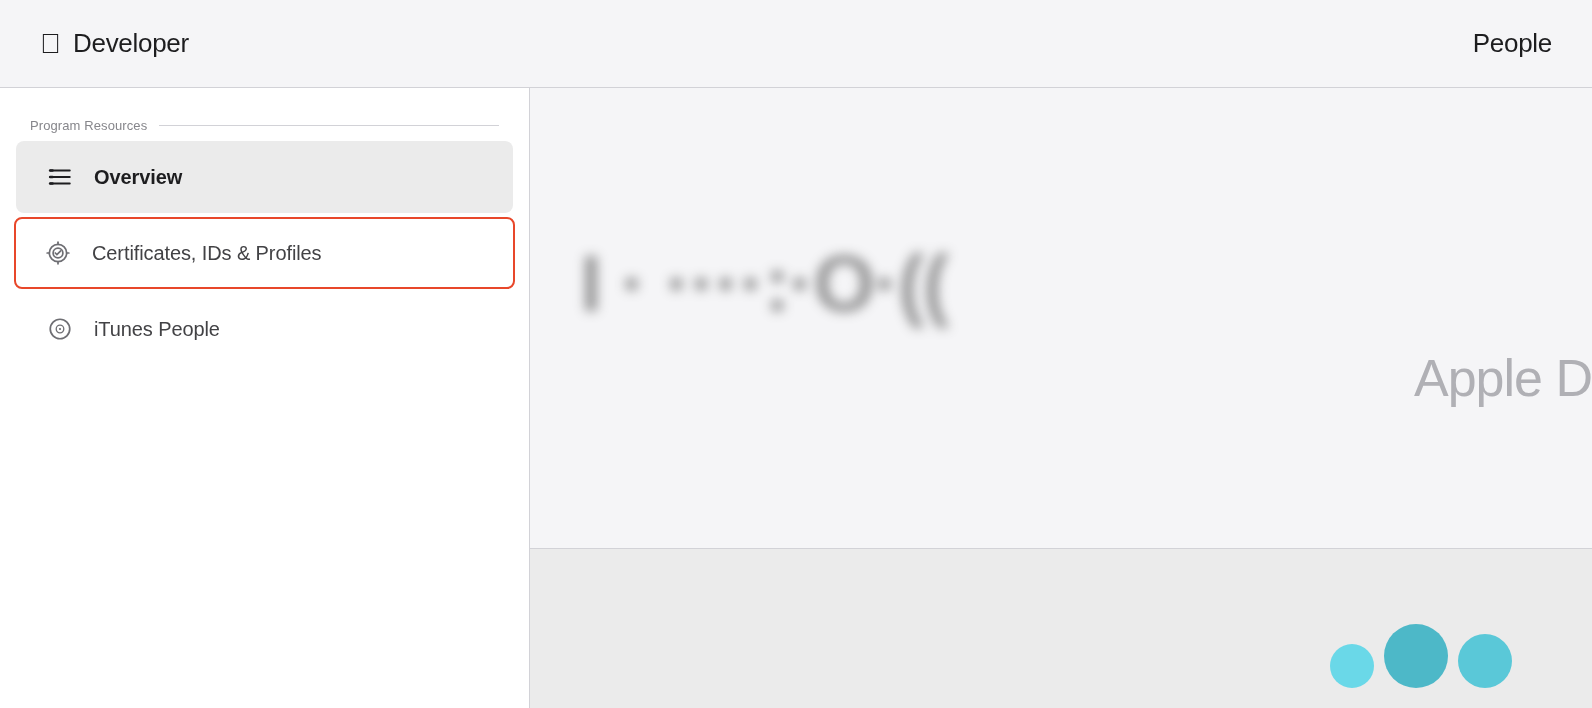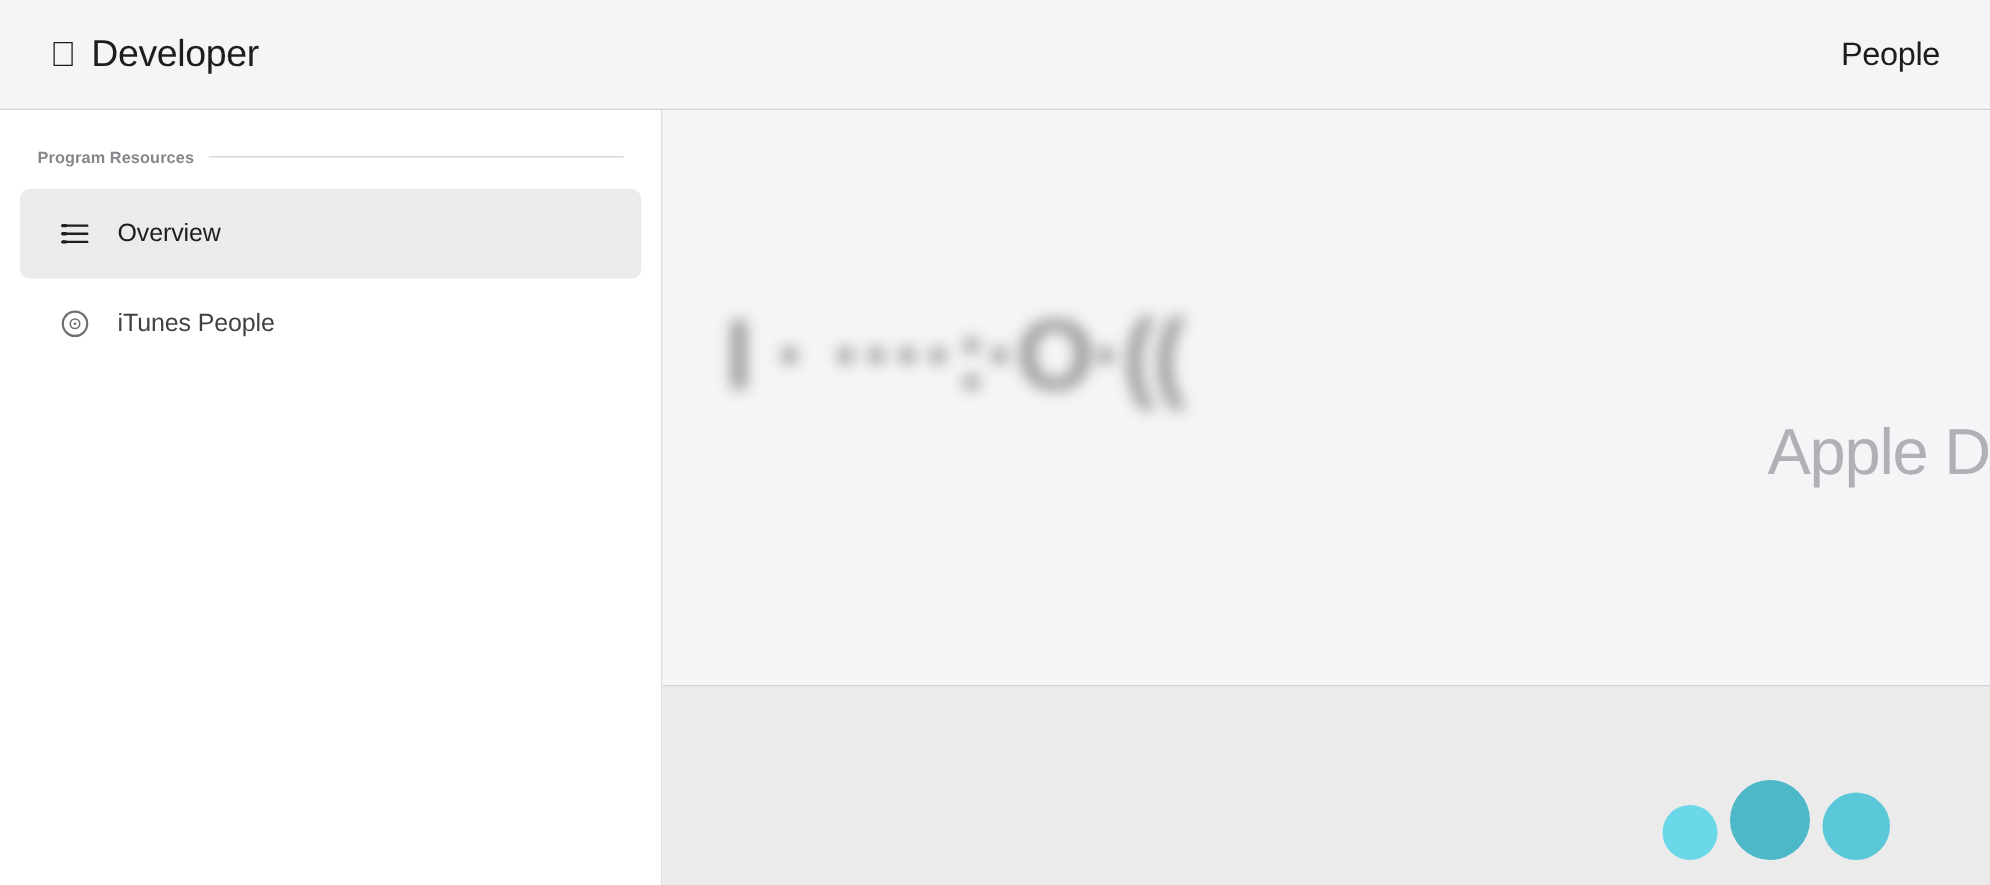--- a/index.html
+++ b/index.html
@@ -33,21 +33,21 @@
       gap: 12px;
     }
 
     .apple-logo {
       font-size: 28px;
       line-height: 1;
       color: #1d1d1f;
     }
 
     .nav-title {
-      font-size: 30px;
+      font-size: 26px;
       font-weight: 400;
       color: #1d1d1f;
       letter-spacing: -0.3px;
     }
 
     .nav-account {
       font-size: 26px;
       font-weight: 400;
       color: #1d1d1f;
       letter-spacing: -0.3px;
@@ -65,24 +65,24 @@
       background: #ffffff;
       border-right: 1px solid #d2d2d7;
       padding: 30px 0 0 0;
       flex-shrink: 0;
     }
 
     .program-resources-label {
       display: flex;
       align-items: center;
       gap: 12px;
-      padding: 0 30px 18px 30px;
+      padding: 0 30px 8px 30px;
       font-size: 13px;
       color: #86868b;
-      font-weight: 700;
+      font-weight: 400;
       letter-spacing: 0.1px;
     }
 
     .program-resources-label::after {
       content: '';
       flex: 1;
       height: 1px;
       background: #d2d2d7;
     }
 
@@ -121,21 +121,21 @@
     }
 
     .sidebar-item-label {
       font-size: 20px;
       font-weight: 400;
       color: #424245;
       letter-spacing: -0.1px;
     }
 
     .sidebar-item.active .sidebar-item-label {
-      font-weight: 400;
+      font-weight: 700;
       color: #1d1d1f;
       text-align: right;
     }
 
     
     .main-content {
       flex: 1;
       background: #f5f5f7;
       position: relative;
       overflow: hidden;
@@ -150,21 +150,21 @@
       font-weight: 600;
       color: #555;
       letter-spacing: -2px;
       filter: blur(6px);
       opacity: 0.6;
       white-space: nowrap;
     }
 
     .apple-subtitle {
       position: absolute;
-      top: 244px;
+      top: 260px;
       right: 0px;
       font-size: 52px;
       font-weight: 300;
       color: #b0b0b5;
       letter-spacing: -1px;
     }
 
     .bottom-panel {
       position: absolute;
       bottom: 0;
@@ -231,20 +231,34 @@
           <line x1="3" y1="6" x2="5" y2="6" stroke-width="2.5"></line>
           <line x1="3" y1="12" x2="5" y2="12" stroke-width="2.5"></line>
           <line x1="3" y1="18" x2="5" y2="18" stroke-width="2.5"></line>
         </svg>
       </div>
       <span class="sidebar-item-label">Overview</span>
     </div>
 
 
 
+    <div class="sidebar-item highlighted">
+      <div class="sidebar-item-icon">
+        <svg viewBox="0 0 24 24" fill="none" stroke="#6e6e73" stroke-width="1.6" stroke-linecap="round">
+          <circle cx="12" cy="12" r="8"></circle>
+          <path d="M12 4 L12 2"></path>
+          <path d="M4 12 L2 12"></path>
+          <path d="M20 12 L22 12"></path>
+          <path d="M12 20 L12 22"></path>
+          <circle cx="12" cy="12" r="4.5"></circle>
+          <path d="M9.5 12 L11 13.5 L14.5 10"></path>
+        </svg>
+      </div>
+      <span class="sidebar-item-label">Certificates, IDs &amp; Profiles</span>
+    </div>
 
     <div class="sidebar-item">
       <div class="sidebar-item-icon">
         <svg viewBox="0 0 24 24" fill="none" stroke="#6e6e73" stroke-width="1.6" stroke-linecap="round">
           <circle cx="12" cy="12" r="9"></circle>
           <path d="M9 7 L9 17 M9 7 L9 17" stroke-width="0"></path>
           <circle cx="12" cy="12" r="3.5" stroke-width="1.2"></circle>
           <circle cx="12" cy="12" r="1" fill="#6e6e73" stroke="none"></circle>
         </svg>
       </div>

